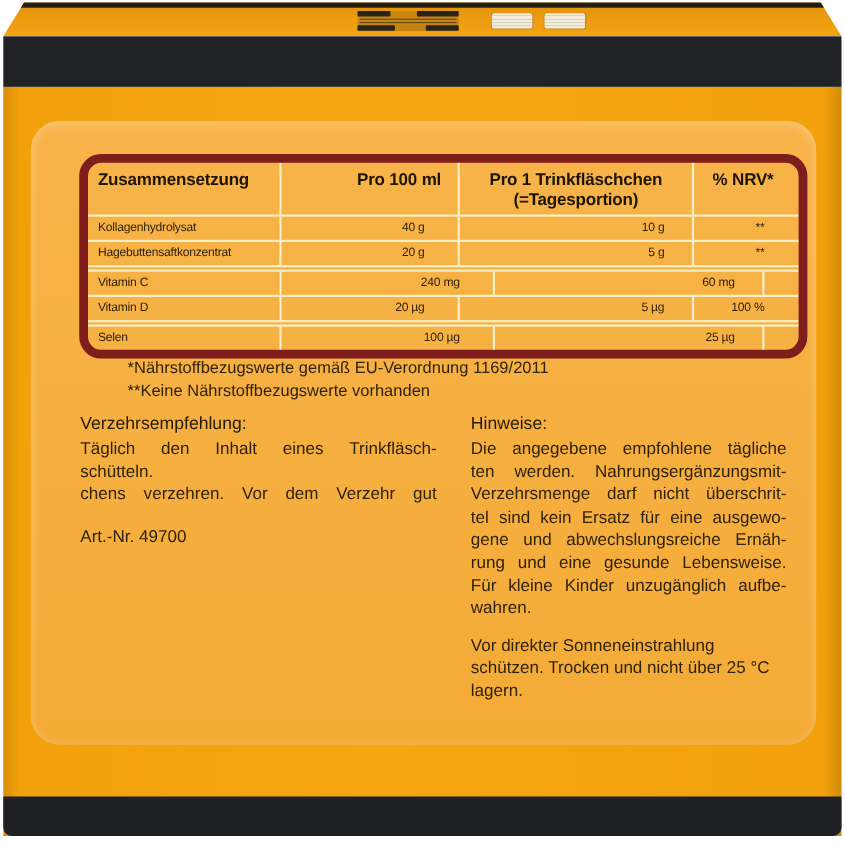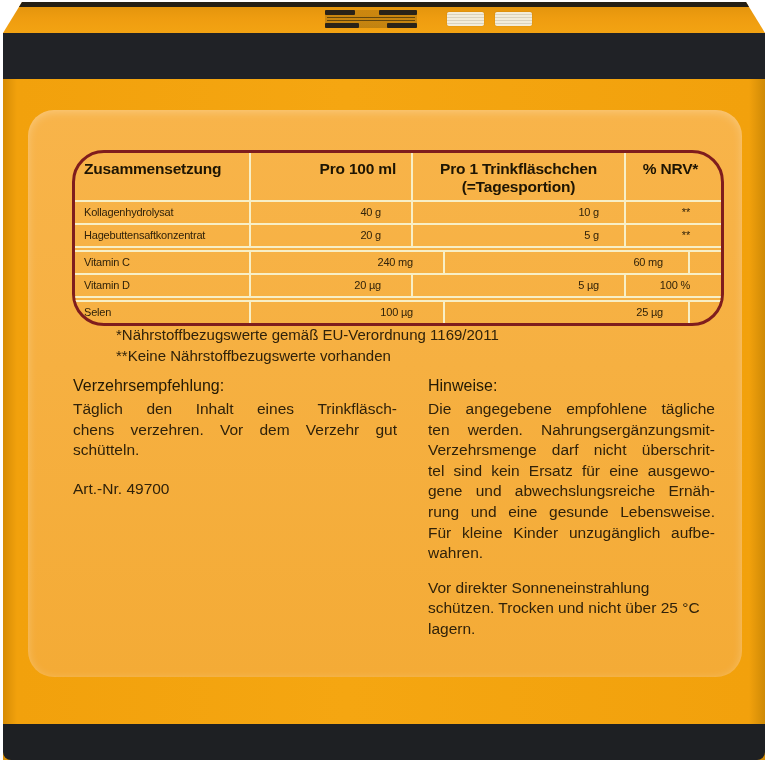--- a/index.html
+++ b/index.html
@@ -34,22 +34,22 @@
     position:absolute;left:3px;top:79px;width:762px;height:681px;
     background:linear-gradient(90deg,#d68c05 0,#f2a10c 14px,#f5a611 45%,#f2a10c calc(100% - 16px),#cf8a06 100%);
   }
   .panel{
     position:absolute;left:28px;top:110px;width:714px;height:567px;border-radius:26px;
     background:linear-gradient(180deg,#f8b44a 0%,#f6b041 45%,#f4ab36 100%);
     box-shadow:inset 0 2px 10px rgba(255,255,255,.28);
   }
   
   .ctable{
-    position:absolute;left:72px;top:150px;width:646px;
-    border:3px solid #7f1d1d;border-radius:32px;overflow:hidden;
+    position:absolute;left:72px;top:140px;width:646px;
+    border:8px solid #7f1d1d;border-radius:20px;overflow:hidden;
     letter-spacing:-0.2px;
   }
   .trow{display:grid;grid-template-columns:176px 162px 213px 89px;}
   .trow .c{box-sizing:border-box;border-right:2px solid #F8EFC6;}
   .trow .c:last-child{border-right:none;}
   .thead{height:47px;}
   .thead .c{padding-top:7px;font-weight:bold;font-size:15.5px;line-height:18px;color:#1E1503;}
   .h1{padding-left:9px;text-align:left;}
   .h2{padding-right:15px;text-align:right;}
   .h3{text-align:center;white-space:pre-line;}
@@ -141,29 +141,29 @@
 
   <div class="txtcol dosage">
     <div class="col-title">Verzehrsempfehlung:</div>
     <div class="pline just">
         <span>Täglich</span>
         <span>den</span>
         <span>Inhalt</span>
         <span>eines</span>
         <span>Trinkfläsch-</span>
       </div>
+    <div class="pline">schütteln.</div>
     <div class="pline just">
         <span>chens</span>
         <span>verzehren.</span>
         <span>Vor</span>
         <span>dem</span>
         <span>Verzehr</span>
         <span>gut</span>
       </div>
-    <div class="pline">schütteln.</div>
   </div>
 
   <div class="artnr">Art.-Nr. 49700</div>
 
   <div class="txtcol notes">
     <div class="col-title">Hinweise:</div>
     <div class="para1">
       <div class="pline just">
           <span>Die</span>
           <span>angegebene</span>

